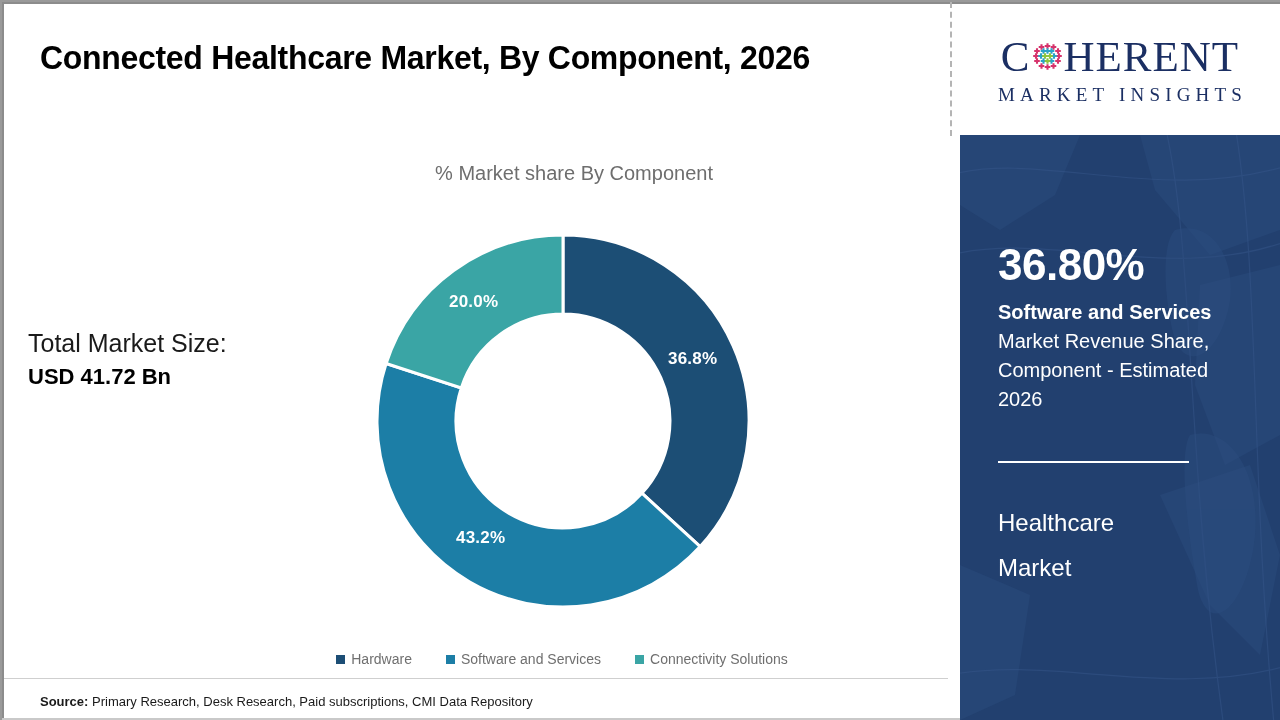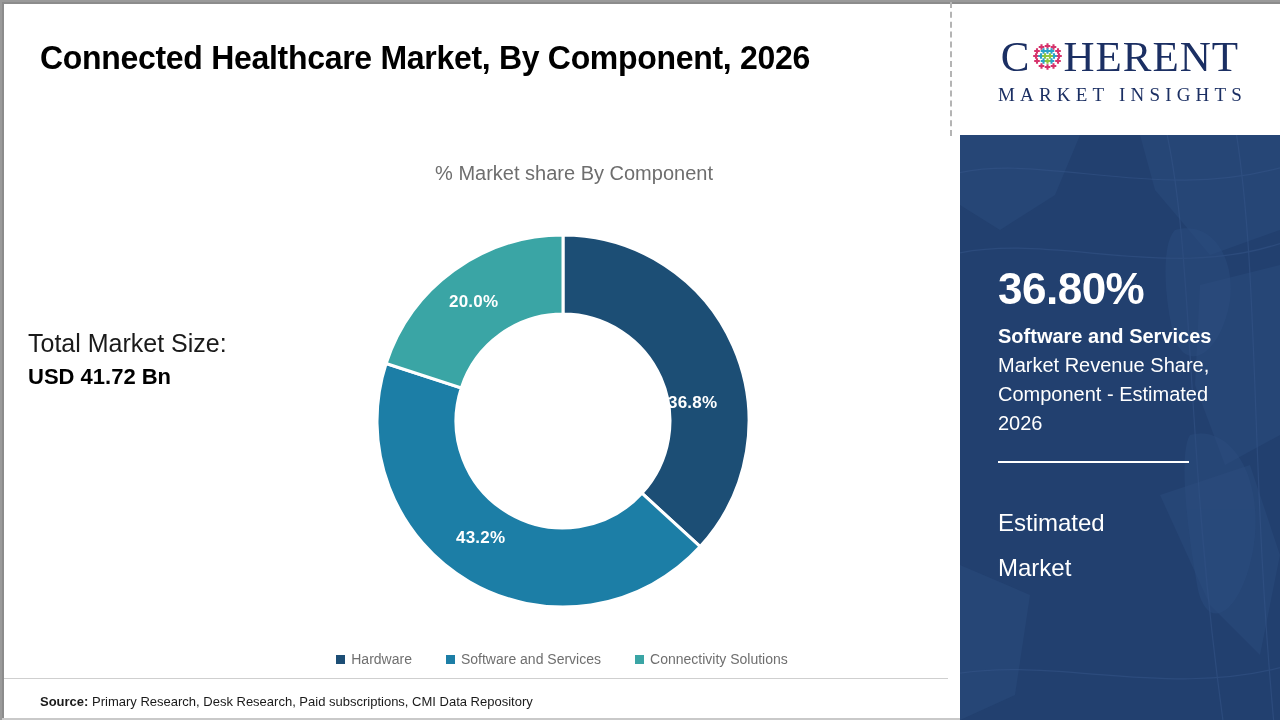--- a/index.html
+++ b/index.html
@@ -112,21 +112,21 @@
     height: 382px;
   }
   .donut-label {
     position: absolute;
     color: #ffffff;
     font-weight: bold;
     font-size: 17px;
     letter-spacing: 0.2px;
     white-space: nowrap;
   }
-  .dl-hw   { left: 296px; top: 119px; margin-top: 44px; }
+  .dl-hw   { left: 296px; top: 119px; }
   .dl-ss   { left:  84px; top: 298px; }
   .dl-cs   { left:  77px; top:  62px; }
 
   
   .legend {
     position: absolute;
     left: 200px;
     top: 649px;
     width: 720px;
     display: flex;
@@ -233,21 +233,20 @@
     top: 105px;
     width: 250px;
     color: #ffffff;
   }
   .rail-pct {
     font-size: 44px;
     font-weight: bold;
     line-height: 50px;
     letter-spacing: -0.5px;
     display: block;
-    margin-top: 24px;
   }
   .rail-strong {
     font-size: 20px;
     font-weight: bold;
     line-height: 29px;
     display: block;
     margin-top: 8px;
   }
   .rail-desc {
     font-size: 20px;
@@ -392,18 +391,18 @@
       <span class="rail-pct">36.80%</span>
       <span class="rail-strong">Software and Services</span>
       <span class="rail-desc">Market Revenue Share,</span>
       <span class="rail-desc">Component - Estimated</span>
       <span class="rail-desc">2026</span>
     </div>
 
     <div class="rail-rule"></div>
 
     <div class="rail-market">
-      <span>Estimated</span>
+      <span>Healthcare</span>
       <span>Market</span>
     </div>
   </div>
 
 </div>
 
 </body></html>

